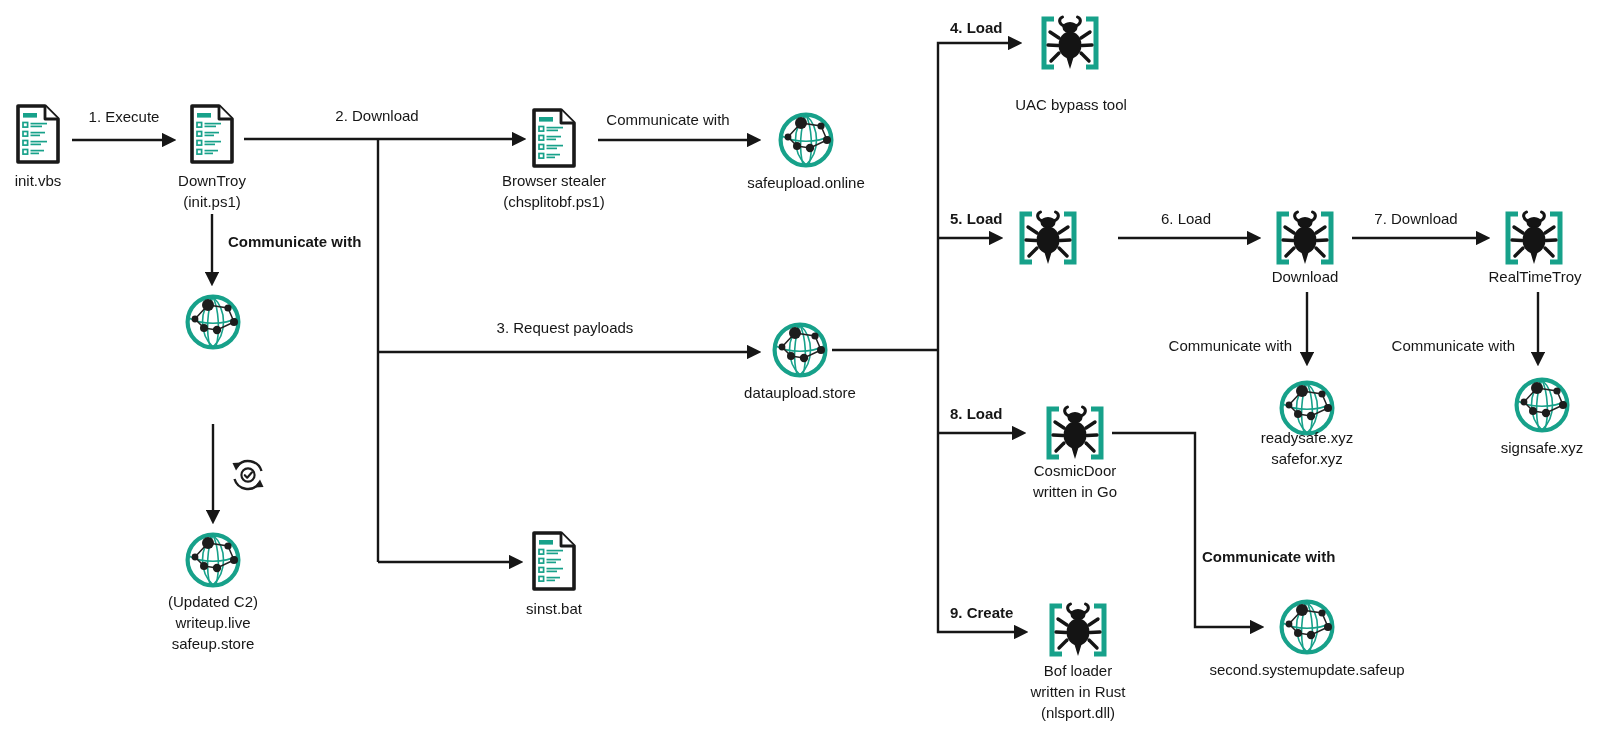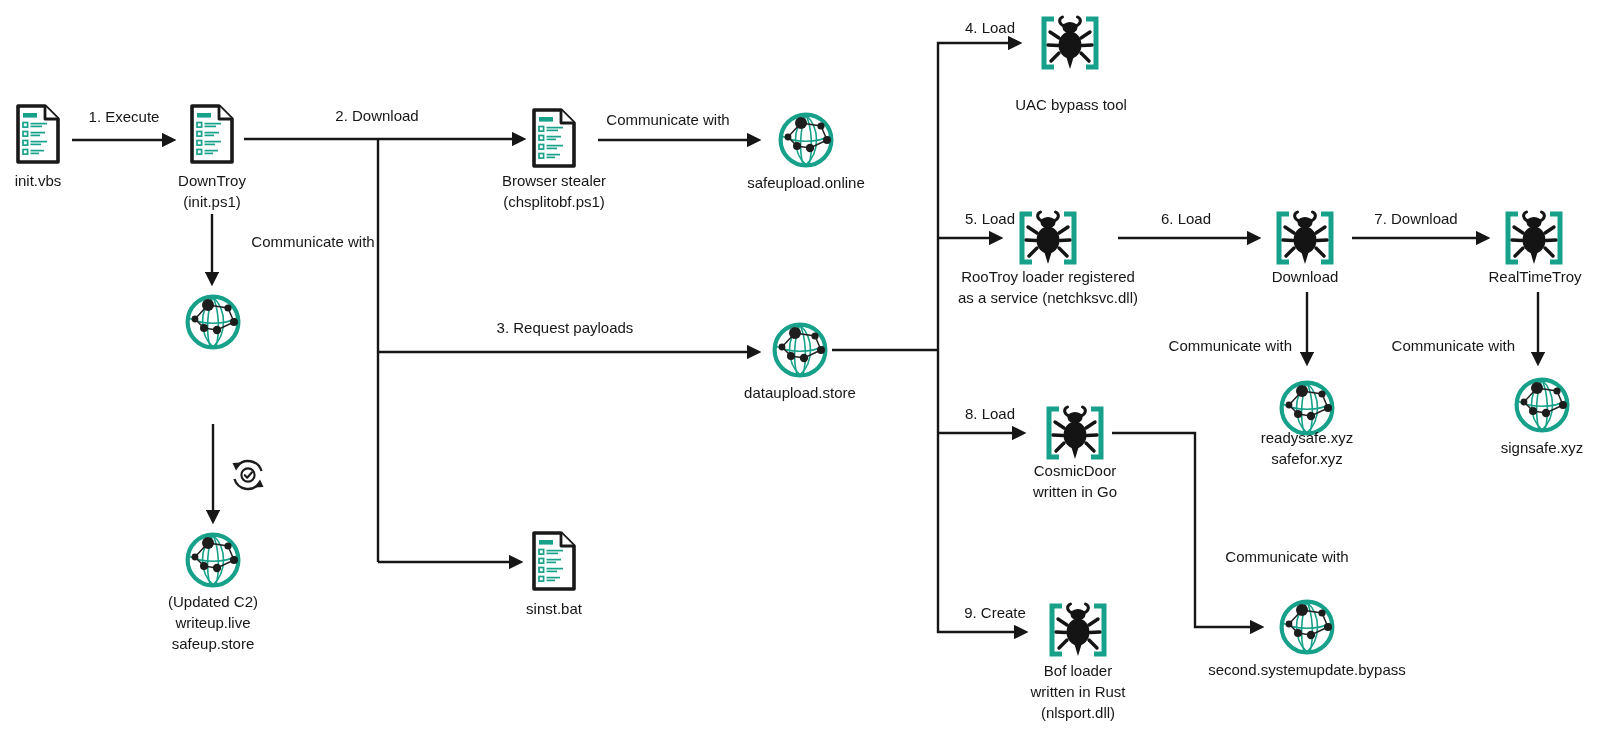--- a/index.html
+++ b/index.html
@@ -6,21 +6,21 @@
   .stage{
     position:relative;width:1600px;height:737px;background:#ffffff;
     font-family:"Liberation Sans",sans-serif;color:#161616;overflow:hidden;
   }
   .layer{position:absolute;left:0;top:0;}
   .node{position:absolute;}
   .lbl{
     position:absolute;font-size:15px;line-height:21px;text-align:center;
     white-space:nowrap;color:#161616;
   }
-  .lbl.left{text-align:center;}
+  .lbl.left{text-align:left;font-weight:bold;}
   .lbl.right{text-align:right;}
   .ic{display:block;}
 </style>
 </head>
 <body>
 
 <div class="stage">
 
   <svg width="0" height="0" style="position:absolute" aria-hidden="true">
     <defs>
@@ -246,42 +246,38 @@
     <div>writeup.live</div>
     <div>safeup.store</div>
   </div>
 
   <div class="lbl" style="left:720px;top:382px;width:160px">dataupload.store</div>
 
   <div class="lbl" style="left:494px;top:598px;width:120px">sinst.bat</div>
 
   <div class="lbl" style="left:1006px;top:94px;width:130px">UAC bypass tool</div>
 
-  <div class="lbl" style="left:928px;top:266px;width:240px">
-    <div>RooTroy loader registered</div>
-    <div>as a service (netchksvc.dll)</div>
-  </div>
 
   <div class="lbl" style="left:1245px;top:266px;width:120px">Download</div>
 
   <div class="lbl" style="left:1472px;top:266px;width:126px">RealTimeTroy</div>
 
   <div class="lbl" style="left:1227px;top:427px;width:160px">
     <div>readysafe.xyz</div>
     <div>safefor.xyz</div>
   </div>
 
   <div class="lbl" style="left:1467px;top:437px;width:150px">signsafe.xyz</div>
 
   <div class="lbl" style="left:995px;top:460px;width:160px">
     <div>CosmicDoor</div>
     <div>written in Go</div>
   </div>
 
-  <div class="lbl" style="left:1197px;top:659px;width:220px">second.systemupdate.bypass</div>
+  <div class="lbl" style="left:1197px;top:659px;width:220px">second.systemupdate.safeup</div>
 
   <div class="lbl" style="left:998px;top:660px;width:160px">
     <div>Bof loader</div>
     <div>written in Rust</div>
     <div>(nlsport.dll)</div>
   </div>
 
   <div class="lbl" style="left:64px;top:106px;width:120px">1. Execute</div>
   <div class="lbl" style="left:317px;top:105px;width:120px">2. Download</div>
   <div class="lbl left" style="left:228px;top:231px;width:170px">Communicate with</div>

